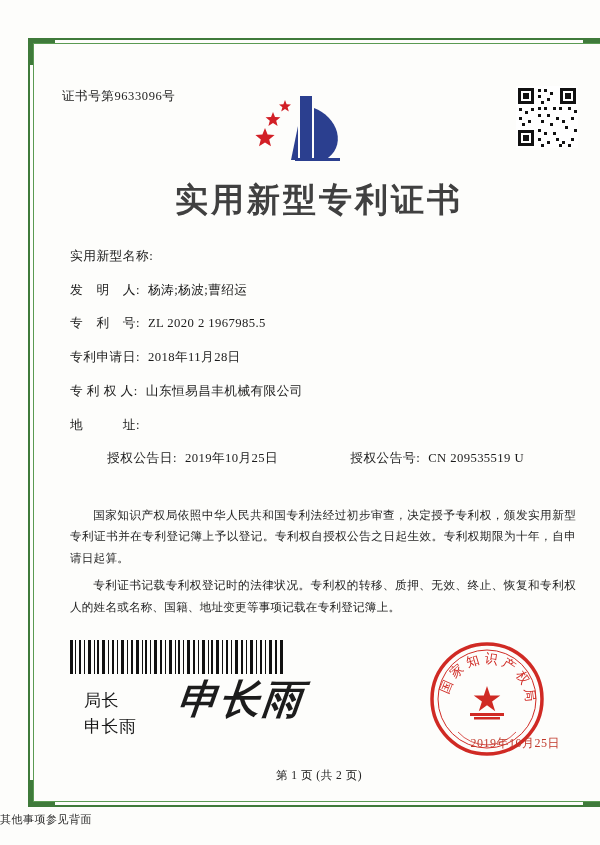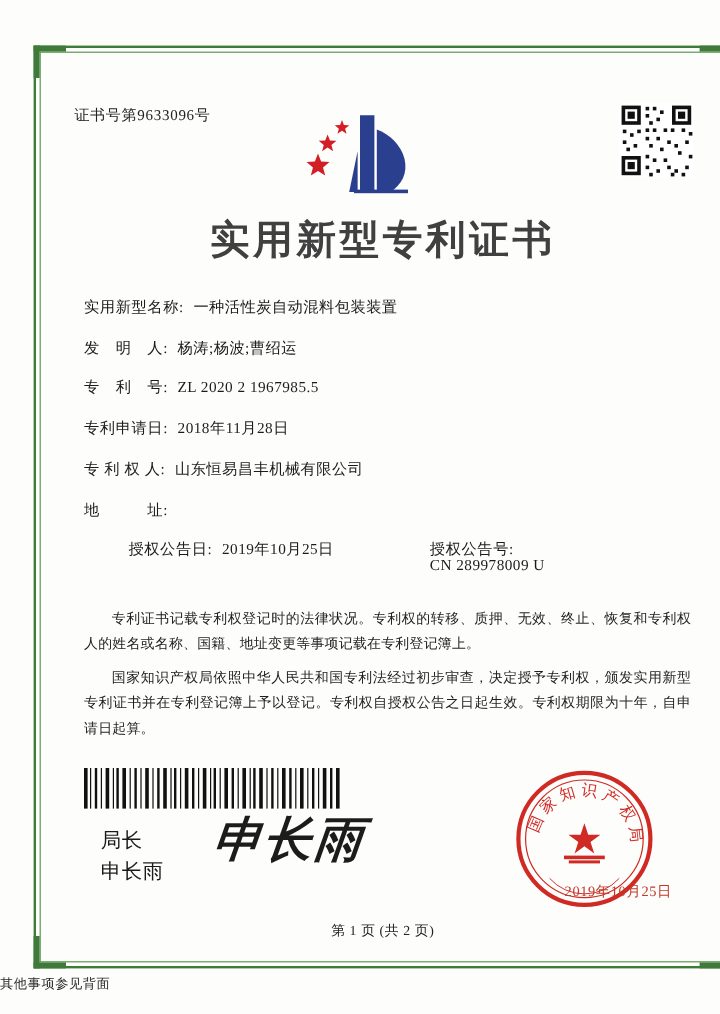--- a/index.html
+++ b/index.html
@@ -82,21 +82,21 @@
   .fvalue{
     margin-left:8px;
     letter-spacing:.4px;
   }
   .frow.two{
     justify-content:flex-start;
     margin-left:37px;
   }
   .fcol2{
     margin-left:72px;
-    display:flex;align-items:baseline;flex-direction:column;
+    display:flex;align-items:baseline;
   }
 
   .para{
     position:absolute;left:70px;right:62px;top:505px;
     font-size:11.6px;
     line-height:1.85;
     text-align:justify;
     color:#1e1e1e;
     letter-spacing:.2px;
   }
@@ -226,21 +226,20 @@
       </g>
       <rect x="40" y="70" width="45" height="3" fill="#2b3f8f"></rect>
     </svg>
   </div>
 
   <div class="title">实用新型专利证书</div>
 
   <div class="fields">
     <div class="frow">
       <span class="flabel">实用新型名称:</span>
-      <span class="fvalue">一种活性炭自动混料包装装置</span>
     </div>
     <div class="frow">
       <span class="flabel">发　明　人:</span>
       <span class="fvalue">杨涛;杨波;曹绍运</span>
     </div>
     <div class="frow">
       <span class="flabel">专　利　号:</span>
       <span class="fvalue">ZL 2020 2 1967985.5</span>
     </div>
     <div class="frow">
@@ -252,28 +251,28 @@
       <span class="fvalue">山东恒易昌丰机械有限公司</span>
     </div>
     <div class="frow">
       <span class="flabel">地　　　址:</span>
     </div>
     <div class="frow two">
       <span class="flabel">授权公告日:</span>
       <span class="fvalue">2019年10月25日</span>
       <span class="fcol2">
         <span class="flabel">授权公告号:</span>
-        <span class="fvalue">CN 289978009 U</span>
+        <span class="fvalue">CN 209535519 U</span>
       </span>
     </div>
   </div>
 
   <div class="para">
+    <p>国家知识产权局依照中华人民共和国专利法经过初步审查，决定授予专利权，颁发实用新型专利证书并在专利登记簿上予以登记。专利权自授权公告之日起生效。专利权期限为十年，自申请日起算。</p>
     <p>专利证书记载专利权登记时的法律状况。专利权的转移、质押、无效、终止、恢复和专利权人的姓名或名称、国籍、地址变更等事项记载在专利登记簿上。</p>
-    <p>国家知识产权局依照中华人民共和国专利法经过初步审查，决定授予专利权，颁发实用新型专利证书并在专利登记簿上予以登记。专利权自授权公告之日起生效。专利权期限为十年，自申请日起算。</p>
   </div>
 
   <div class="barcode">
     <svg width="215" height="34" viewBox="0 0 215 34">
       <g fill="#111">
         <rect x="0" y="0" width="3" height="34"></rect>
           <rect x="5" y="0" width="1" height="34"></rect>
         <rect x="9" y="0" width="2" height="34"></rect>
           <rect x="14" y="0" width="1" height="34"></rect>
         <rect x="18" y="0" width="3" height="34"></rect>

